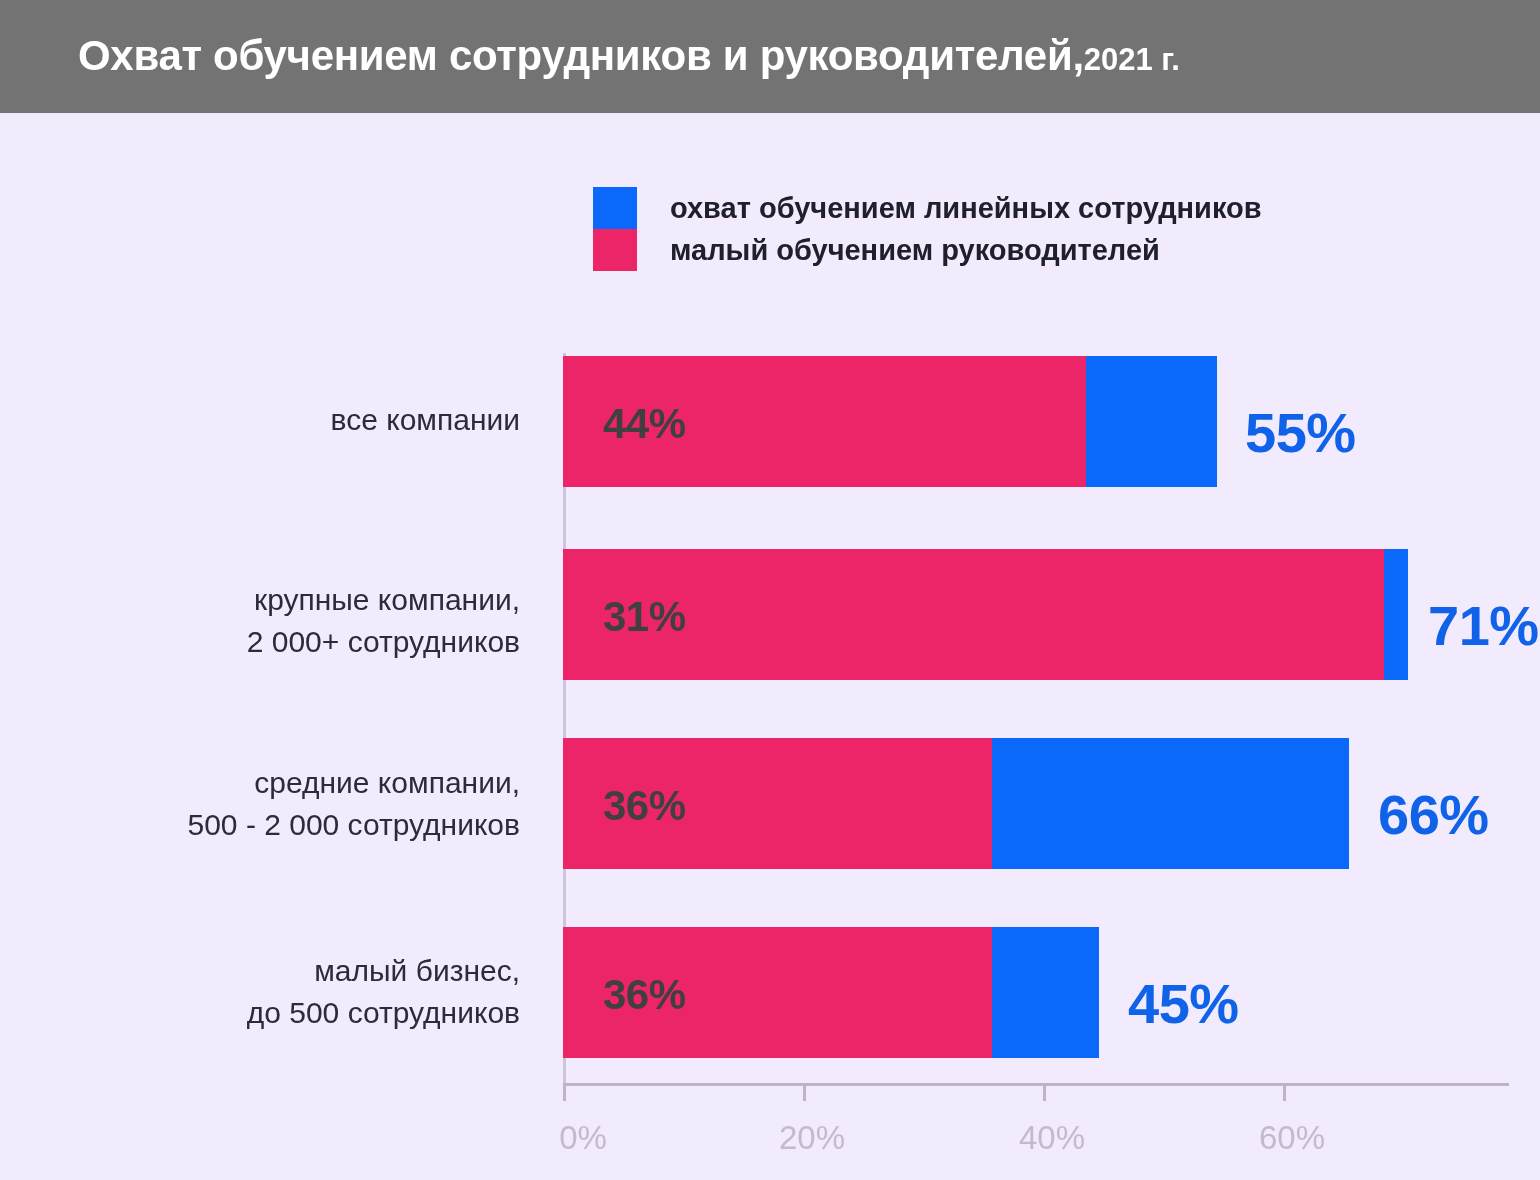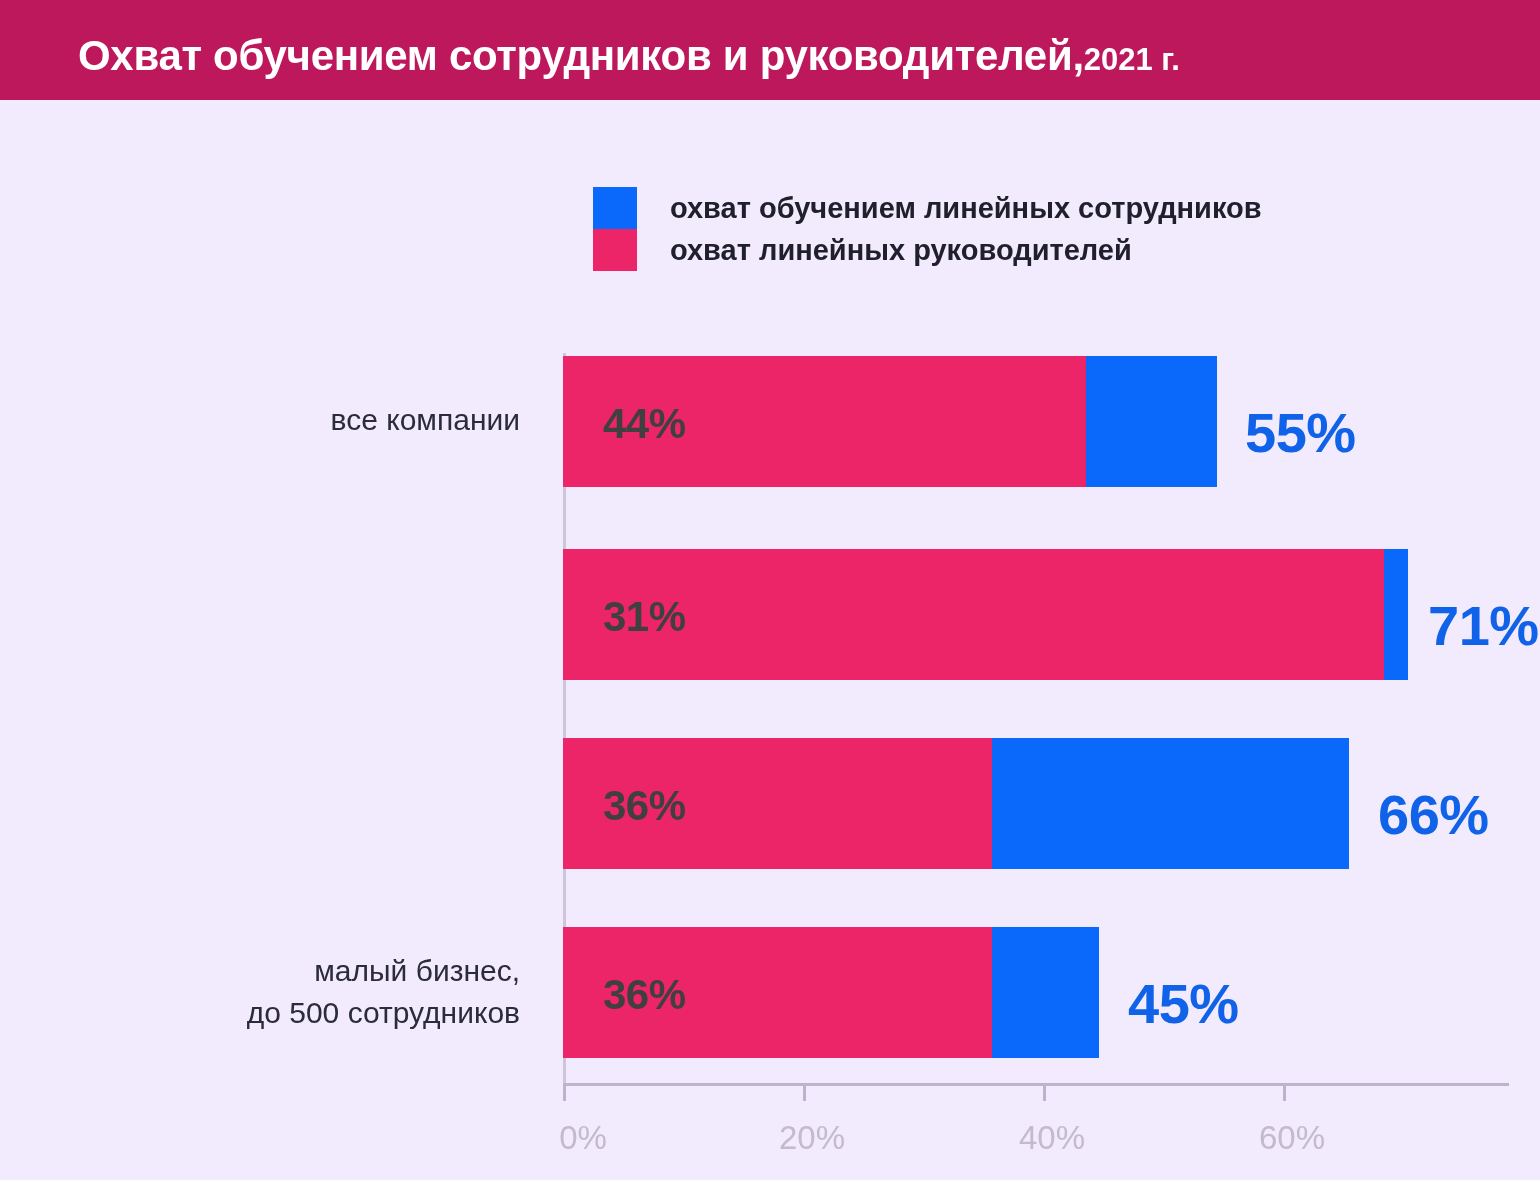--- a/index.html
+++ b/index.html
@@ -20,22 +20,22 @@
     height: 1180px;
     background: #f2ebfd;
   }
 
   
   .header-bar {
     position: absolute;
     left: 0;
     top: 0;
     width: 1540px;
-    height: 100px;
-    background: #be185d;
+    height: 113px;
+    background: #737373;
     box-sizing: border-box;
   }
   .header-title {
     position: absolute;
     left: 78px;
     top: 31px;
     color: #ffffff;
     font-size: 42px;
     font-weight: bold;
     letter-spacing: -0.3px;
@@ -179,44 +179,48 @@
     <div class="header-title"><span>Охват обучением сотрудников и руководителей,</span><span class="period">2021 г.</span></div>
   </div>
 
   <div class="legend">
     <div class="legend-swatches">
       <div class="legend-swatch blue"></div>
       <div class="legend-swatch pink"></div>
     </div>
     <div class="legend-labels">
       <div class="legend-label">охват обучением линейных сотрудников</div>
-      <div class="legend-label">охват линейных руководителей</div>
+      <div class="legend-label">малый обучением руководителей</div>
     </div>
   </div>
 
   <div class="plot">
 
     <div class="axis-vline"></div>
     <div class="axis-line"></div>
 
     <div class="category-label" style="top: 368px;">все компании</div>
     <div class="bar-row" style="top: 325px; height: 131px;">
       <div class="bar-blue" style="width: 654px; height: 131px;"></div>
       <div class="bar-pink" style="width: 523px; height: 131px;"></div>
       <div class="bar-inner-value" style="top: 44px;">44%</div>
       <div class="bar-outer-value" style="left: 682px; top: 44px;">55%</div>
     </div>
 
+    <div class="category-label" style="top: 548px;">крупные компании,
+2 000+ сотрудников</div>
     <div class="bar-row" style="top: 518px; height: 131px;">
       <div class="bar-blue" style="width: 845px; height: 131px;"></div>
       <div class="bar-pink" style="width: 821px; height: 131px;"></div>
       <div class="bar-inner-value" style="top: 44px;">31%</div>
       <div class="bar-outer-value" style="left: 865px; top: 44px;">71%</div>
     </div>
 
+    <div class="category-label" style="top: 731px;">средние компании,
+500 - 2 000 сотрудников</div>
     <div class="bar-row" style="top: 707px; height: 131px;">
       <div class="bar-blue" style="width: 786px; height: 131px;"></div>
       <div class="bar-pink" style="width: 429px; height: 131px;"></div>
       <div class="bar-inner-value" style="top: 44px;">36%</div>
       <div class="bar-outer-value" style="left: 815px; top: 44px;">66%</div>
     </div>
 
     <div class="category-label" style="top: 919px;">малый бизнес,
 до 500 сотрудников</div>
     <div class="bar-row" style="top: 896px; height: 131px;">

